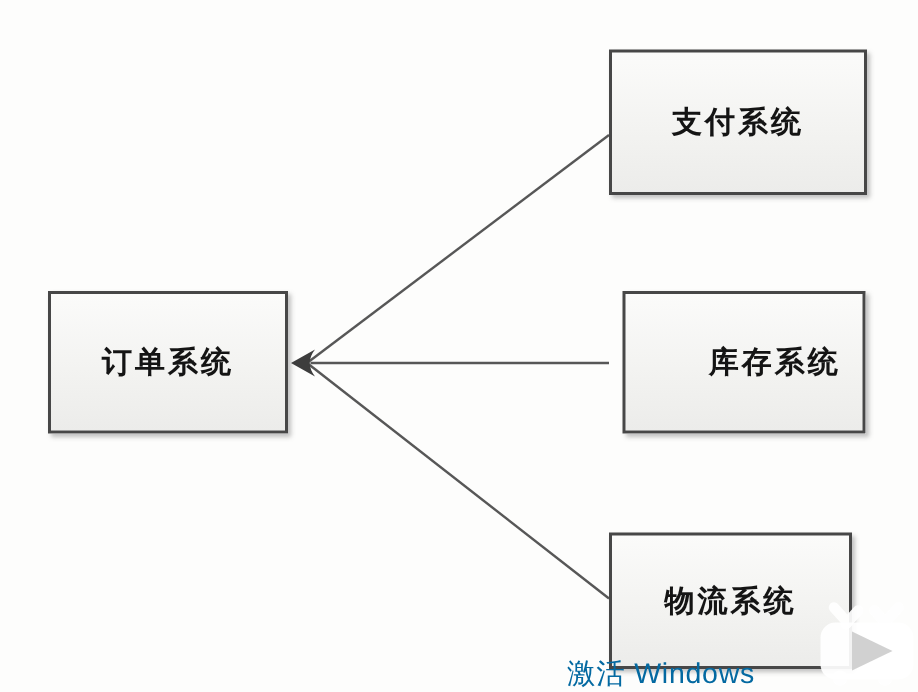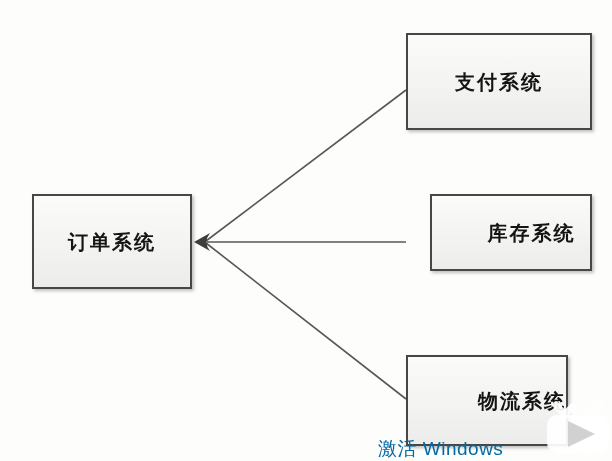--- a/index.html
+++ b/index.html
@@ -16,23 +16,23 @@
     border:2px solid #474747;
     background:linear-gradient(180deg,#fbfbfa 0%,#f3f3f1 55%,#ececea 100%);
     box-shadow:2px 2px 3px rgba(80,80,80,.35);
     display:flex;align-items:center;justify-content:center;
   }
   .node-label{
     font-size:20px;font-weight:bold;color:#141414;letter-spacing:2px;
     line-height:1;white-space:nowrap;
   }
   .node-order    {left:32px; top:194px;width:160px;height:95px;}
-  .node-payment  {left:406px;top:33px; width:186px;height:97px;}
-  .node-inventory{left:430px;top:194px;width:162px;height:77px;padding-left:41px;}
-  .node-logistics{left:406px;top:355px;width:162px;height:91px;justify-content:flex-end;}
+  .node-payment  {left:406px;top:33px; width:172px;height:97px;}
+  .node-inventory{left:415px;top:194px;width:162px;height:95px;padding-left:41px;}
+  .node-logistics{left:406px;top:355px;width:162px;height:91px;}
   .watermark{
     position:absolute;left:378px;top:436px;
     font-size:19px;color:#0369a1;letter-spacing:.5px;white-space:nowrap;
   }
   .play-overlay{position:absolute;left:541px;top:398px;width:71px;height:63px;cursor:pointer;}
 </style>
 </head>
 <body>
 
 <div class="stage">

